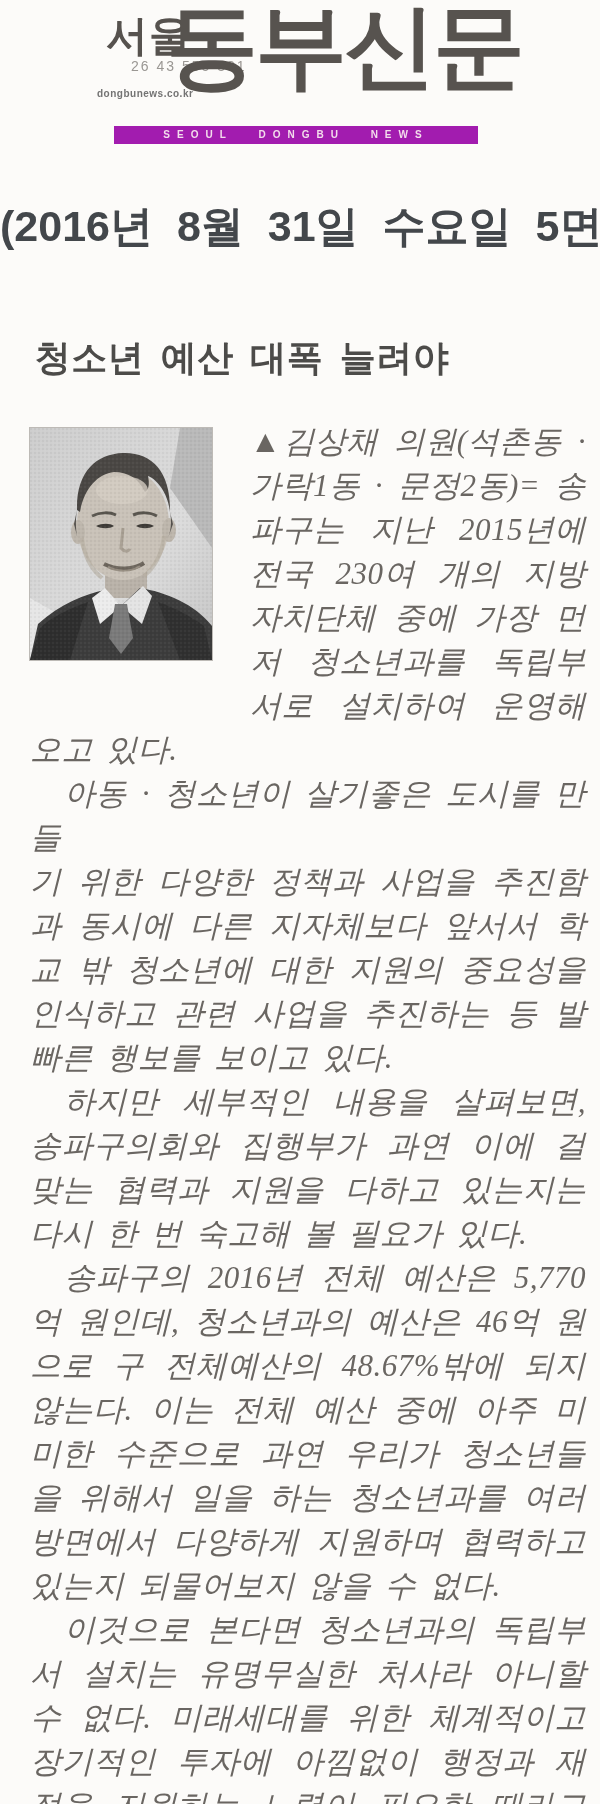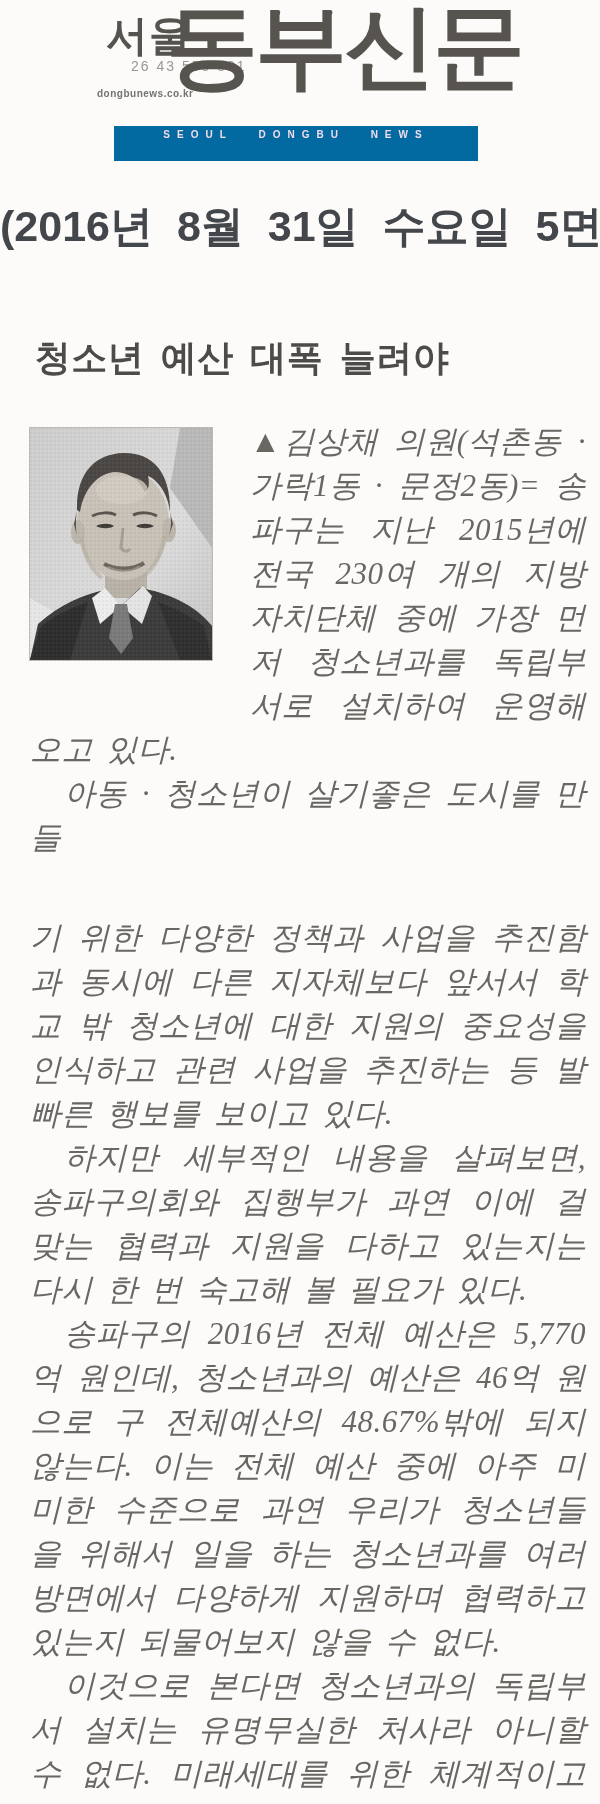--- a/index.html
+++ b/index.html
@@ -21,22 +21,22 @@
   .m-website{
     position:absolute;left:97px;top:88px;
     font-size:10px;font-weight:bold;color:#737373;letter-spacing:0.5px;filter:blur(0.5px);
   }
   .m-title{
     position:absolute;left:166px;top:-14px;
     font-size:92px;font-weight:800;color:#57534f;letter-spacing:-3px;line-height:120px;
     white-space:nowrap;
   }
   .m-banner{
-    position:absolute;left:114px;top:126px;width:364px;height:35px;
-    background:#0369a1;color:#f3dcec;
+    position:absolute;left:114px;top:126px;width:364px;height:18px;
+    background:#a21caf;color:#f3dcec;
     font-size:10px;font-weight:bold;letter-spacing:7px;word-spacing:16px;
     text-align:center;line-height:18px;filter:blur(0.3px);
   }
   
   .dateline{
     position:absolute;top:198px;left:0;width:600px;
     text-align:center;font-size:43px;font-weight:bold;color:#43474b;
     letter-spacing:0px;word-spacing:12px;white-space:nowrap;
   }
   
@@ -47,21 +47,21 @@
   }
   
   .article{
     position:absolute;top:420px;left:30px;width:556px;
     font-family:"Liberation Serif",serif;
     font-size:31px;line-height:44px;color:#6a6662;
     text-align:justify;letter-spacing:0.5px;word-spacing:5px;
   }
   .article p{margin:0;font-style:italic;}
   .article p.indent{text-indent:1.1em;}
-  .article p.gap{margin-top:56px;}
+  .article p.gap{}
   
   .photo{
     float:left;width:182px;height:232px;
     margin:8px 38px 34px 0;
     background:#d8d8d8;outline:1px solid #bdbab6;
   }
   .photo svg{display:block;width:100%;height:100%;}
 </style>
 </head>
 <body>

